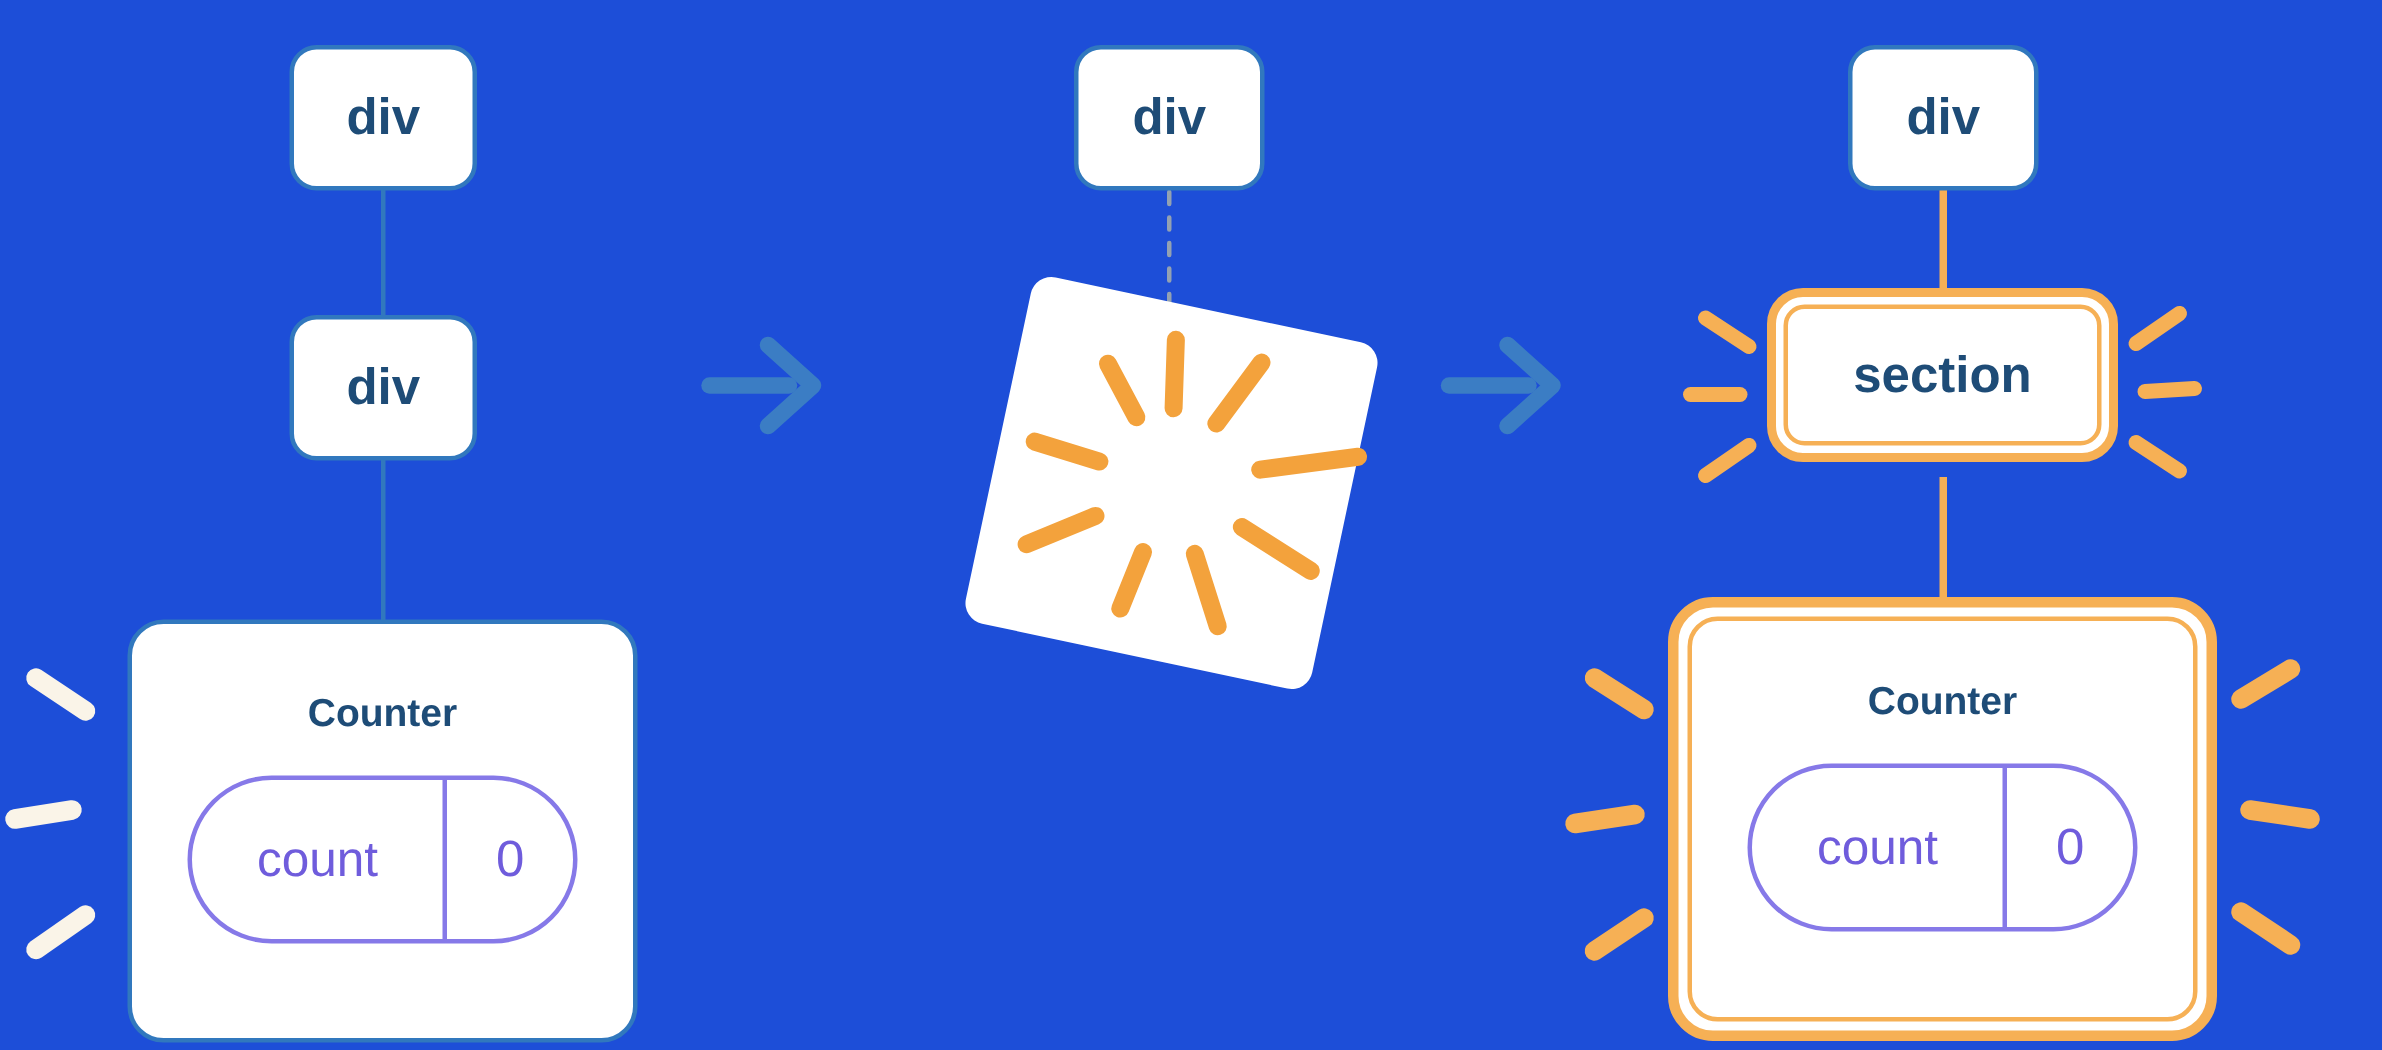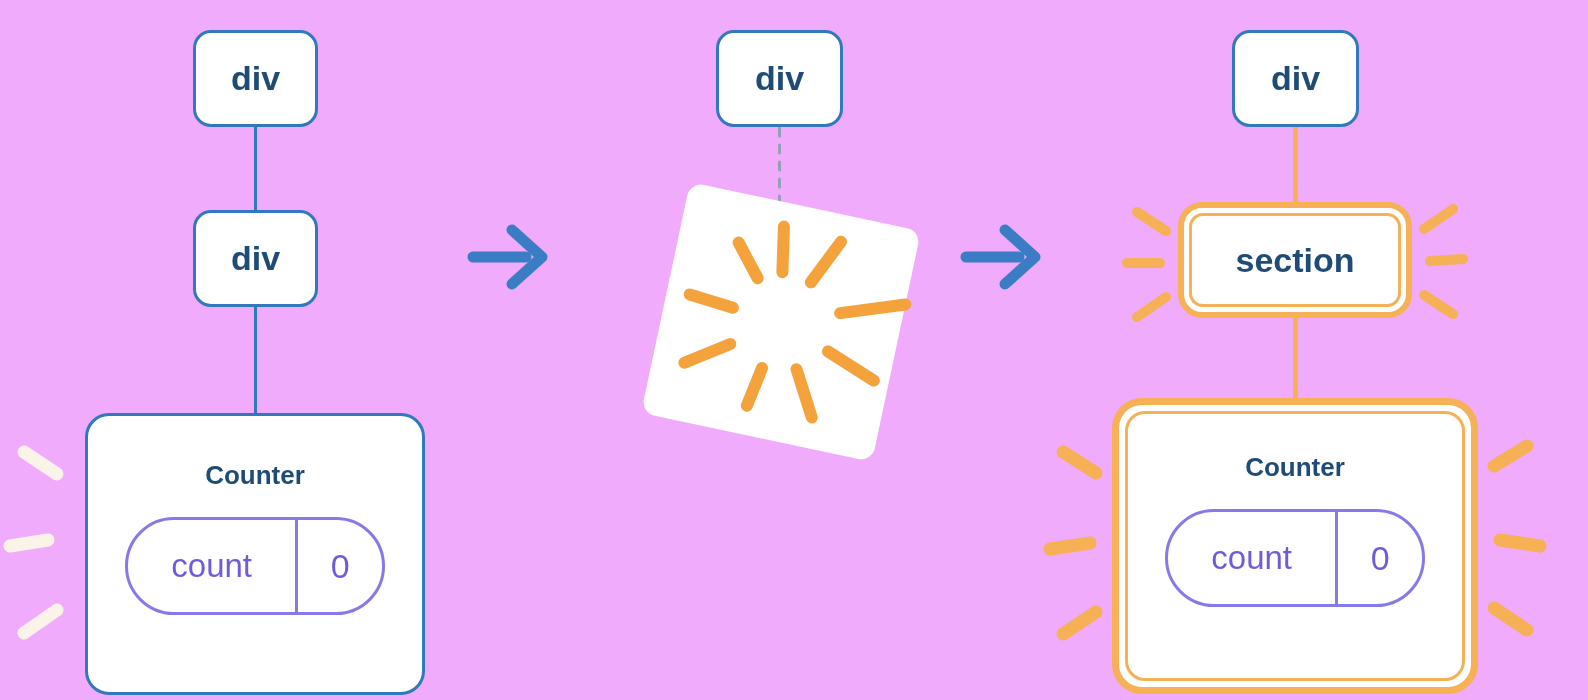--- a/index.html
+++ b/index.html
@@ -1,19 +1,19 @@
 <!DOCTYPE html>
 <html><head>
 <meta charset="utf-8">
 <style>
   html,body{margin:0;padding:0;background:#23272f;}
   .canvas{
     position:relative;
     width:1588px;height:700px;
-    background:#f0abfc;
+    background:#1d4ed8;
     font-family:"Liberation Sans",sans-serif;
     overflow:hidden;
   }
   .layer{position:absolute;left:0;top:0;}
 
   
   .node{
     position:absolute;
     background:#ffffff;
     border:3px solid #3178BE;
@@ -23,21 +23,21 @@
     font-size:34px;font-weight:600;
     box-sizing:border-box;
   }
   .n-left-1{left:193px;top:30px;width:125px;height:97px;}
   .n-left-2{left:193px;top:210px;width:125px;height:97px;}
   .n-mid   {left:716px;top:30px;width:127px;height:97px;}
   .n-right {left:1232px;top:30px;width:127px;height:97px;}
 
   
   .section-node{
-    position:absolute;left:1178px;top:202px;width:234px;height:116px;
+    position:absolute;left:1178px;top:192px;width:234px;height:116px;
     background:#ffffff;
     border:6px solid #F6B055;border-radius:24px;
     padding:5px;box-sizing:border-box;
   }
   .section-inner{
     width:100%;height:100%;
     border:3px solid #F6B055;border-radius:14px;
     display:flex;align-items:center;justify-content:center;
     color:#1E4C77;font-size:34px;font-weight:600;
     background:#ffffff;box-sizing:border-box;
@@ -65,21 +65,21 @@
     border:3px solid #F6B055;border-radius:20px;
     background:#ffffff;box-sizing:border-box;
     display:flex;flex-direction:column;align-items:center;
     padding-top:38px;
   }
   .counter-title{
     color:#1E4C77;font-size:26px;font-weight:600;
     margin-bottom:26px;
   }
   .state-pill{
-    width:260px;height:98px;
+    width:260px;height:112px;
     border:3px solid #8679E8;border-radius:60px;
     display:flex;box-sizing:border-box;
     background:#ffffff;overflow:hidden;
   }
   .pill-key{
     flex:2;display:flex;align-items:center;justify-content:center;
     color:#6F5CDC;font-size:33px;
   }
   .pill-value{
     flex:1;display:flex;align-items:center;justify-content:center;

